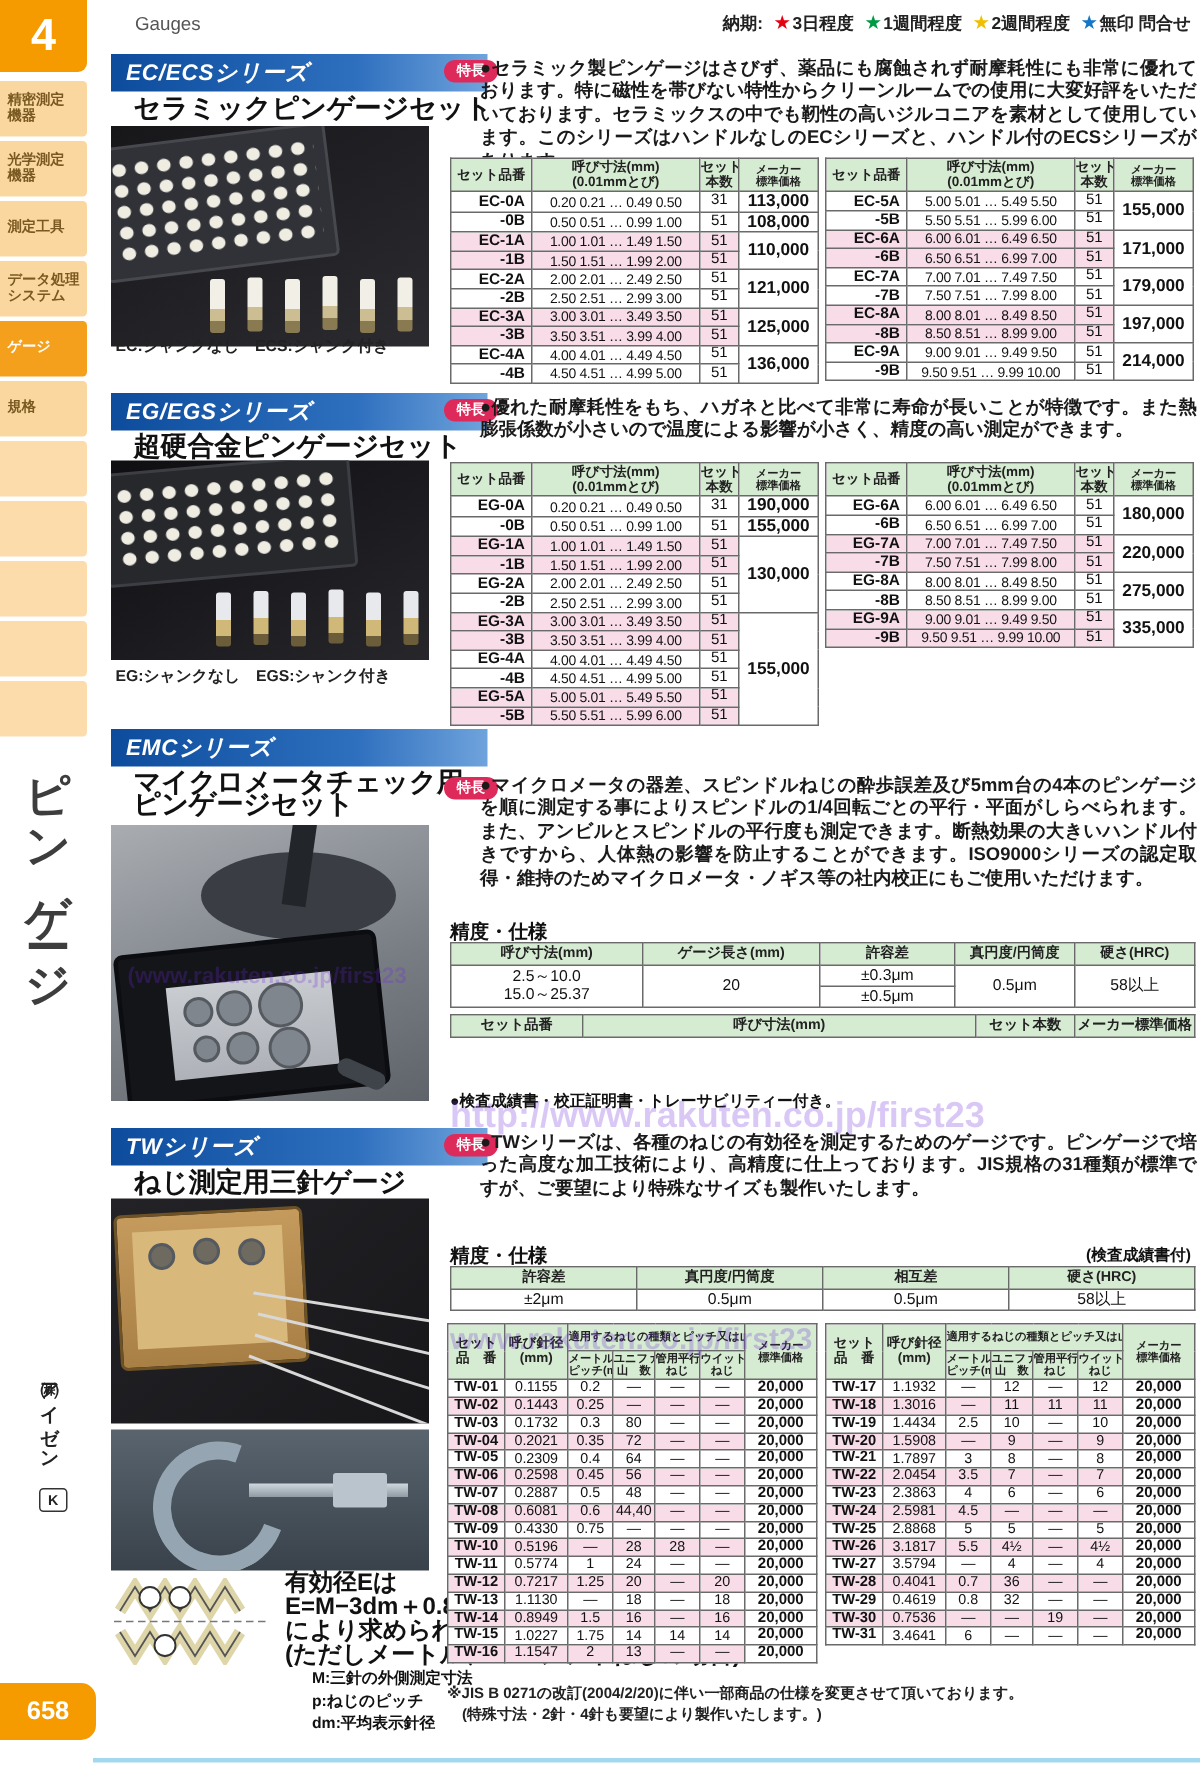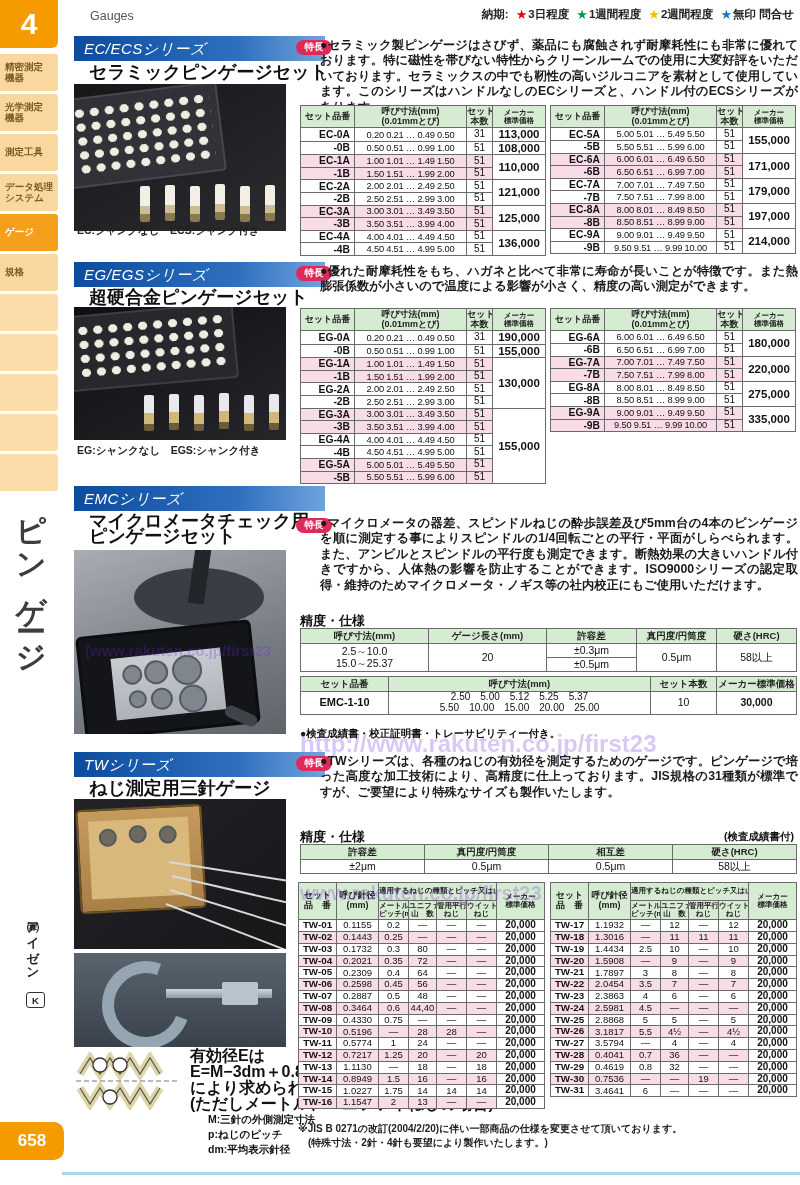--- a/index.html
+++ b/index.html
@@ -27,21 +27,21 @@
            font-weight:700;display:flex;align-items:center;justify-content:center;border-radius:0 10px 10px 0}
 
   
   .gauges{left:90px;top:9px;font-size:12.5px;color:#555}
   .legend{right:6px;top:7px;font-size:11.5px;font-weight:700;color:#222;display:flex;gap:7px;align-items:center}
   .legend .star{font-size:13px;margin-right:1px}
   .lg-item{display:flex;align-items:center}
 
   
   .sec-bar{left:74px;width:251px;height:25px;background:linear-gradient(90deg,#0d4c9d,#2e6fbe 65%,#6fa3dc);
-           color:#fff;font-weight:400;font-style:italic;font-size:15px;line-height:25px;padding-left:10px;
+           color:#fff;font-weight:700;font-style:italic;font-size:15px;line-height:25px;padding-left:10px;
            box-sizing:border-box;letter-spacing:.5px}
   .subtitle{left:89px;font-size:18px;font-weight:700;color:#111;line-height:15px}
   .caption{left:77px;font-size:10.5px;font-weight:600;color:#222}
   .pill{left:296px;width:36px;height:15px;background:#dd2a5b;color:#fff;font-size:9.5px;font-weight:700;
         border-radius:8px;display:flex;align-items:center;justify-content:center}
   .desc{left:320px;width:478px;font-size:12.3px;line-height:15.4px;font-weight:600;color:#1a1a1a;
         text-align:justify}
   .h-spec{left:300px;font-size:13px;font-weight:700}
   .spec-note{right:6px;font-size:10.5px;font-weight:600}
   .note{left:300px;font-size:10.5px;font-weight:600}
@@ -520,26 +520,20 @@
     </colgroup>
     <thead>
       <tr>
         <th>セット品番</th>
         <th>呼び寸法(mm)</th>
         <th>セット本数</th>
         <th>メーカー標準価格</th>
       </tr>
     </thead>
     <tbody>
-      <tr>
-        <td class="code2">EMC-1-10</td>
-        <td class="sizes">2.50　5.00　5.12　5.25　5.37<br>5.50　10.00　15.00　20.00　25.00</td>
-        <td>10</td>
-        <td class="price">30,000</td>
-      </tr>
     </tbody>
   </table>
 <div class="abs note" style="top:727px">●検査成績書・校正証明書・トレーサビリティー付き。</div>
 
 <div class="abs sec-bar" style="top:752px">TWシリーズ</div>
 <div class="abs subtitle" style="top:781px">ねじ測定用三針ゲージ</div>
 <div class="abs photo ph-tw1" style="left:74px;top:799px;width:212px;height:150px">
   <div style="position:absolute;left:4px;top:8px;width:122px;height:100px;background:linear-gradient(#c59a5d,#a87f45);border:2px solid #6e5226;border-radius:5px;transform:rotate(-3deg)">
     <div style="position:absolute;left:10px;top:10px;width:100px;height:78px;background:#d9b87c"></div>
     <div class="disc" style="left:20px;top:18px;width:14px;height:14px;background:#6e6a60"></div>
@@ -684,21 +678,21 @@
         <td class="code-c">TW-07</td>
         <td class="dia">0.2887</td>
         <td class="num">0.5</td>
         <td class="num">48</td>
         <td class="num">—</td>
         <td class="num">—</td>
         <td class="price sm">20,000</td>
       </tr>
       <tr class="pink">
         <td class="code-c">TW-08</td>
-        <td class="dia">0.3464</td>
+        <td class="dia">0.6081</td>
         <td class="num">0.6</td>
         <td class="num">44,40</td>
         <td class="num">—</td>
         <td class="num">—</td>
         <td class="price sm">20,000</td>
       </tr>
       <tr>
         <td class="code-c">TW-09</td>
         <td class="dia">0.4330</td>
         <td class="num">0.75</td>

